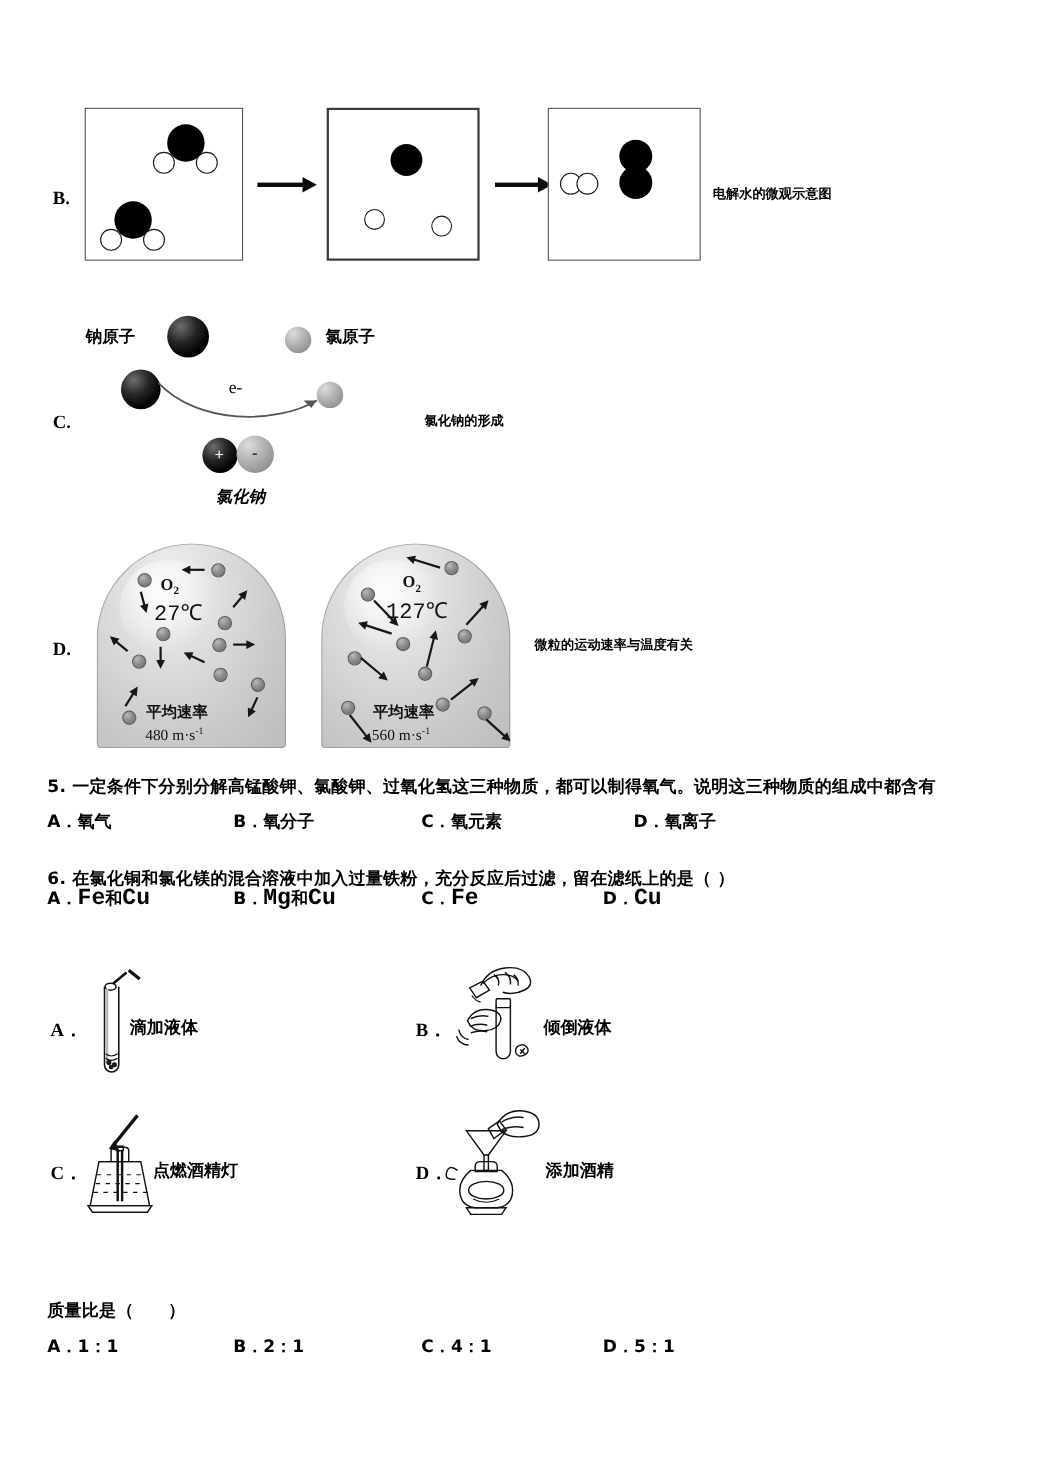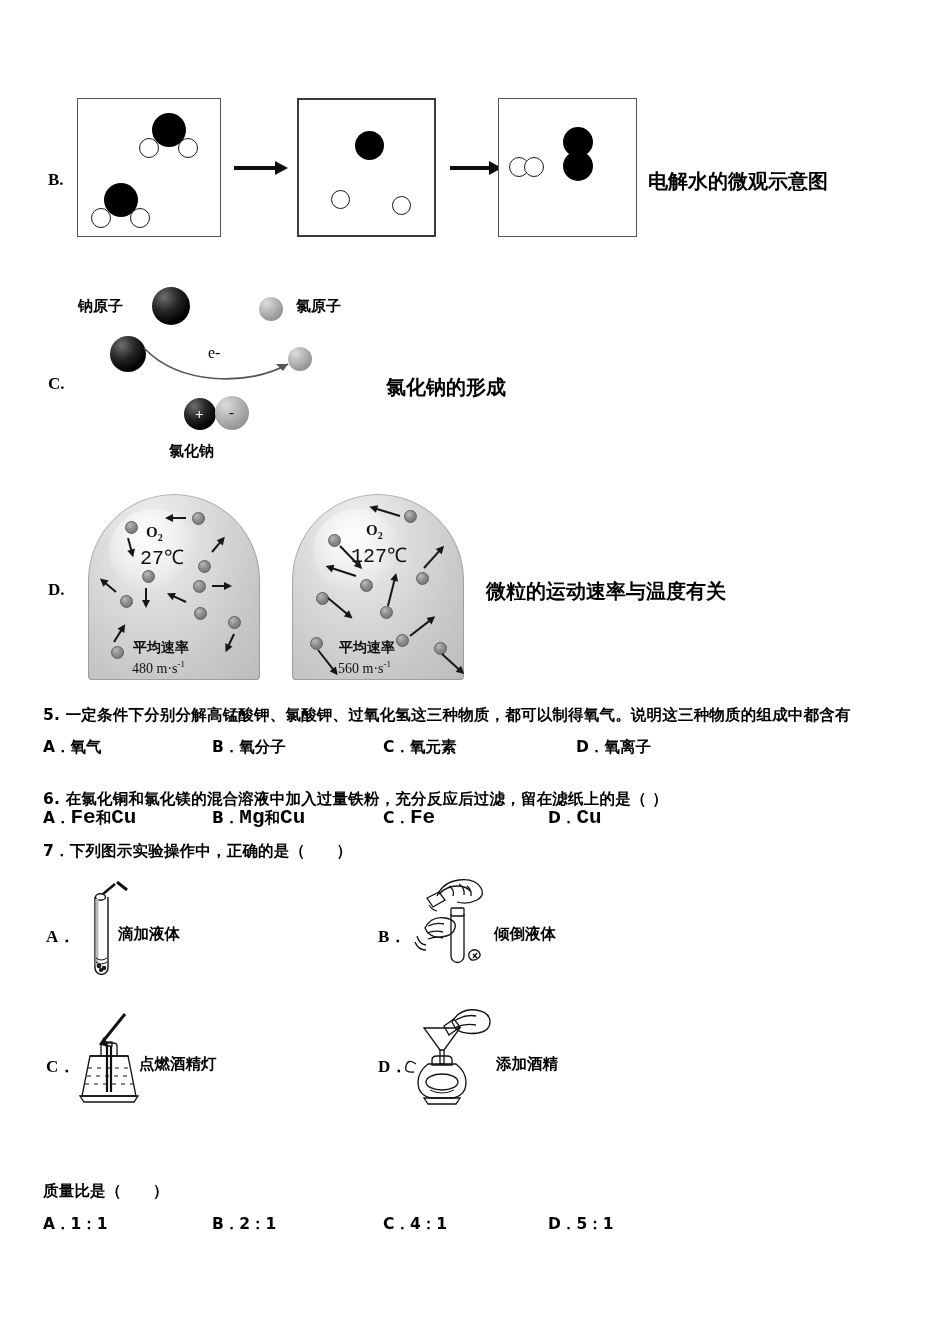--- a/index.html
+++ b/index.html
@@ -92,21 +92,21 @@
     position: absolute;
     top: -7px;
     width: 0; height: 0;
     border-top: 7px solid transparent;
     border-bottom: 7px solid transparent;
     border-left: 13px solid #0d0d0d;
   }
   .fig-caption {
     position: absolute;
     font-family: "DejaVu Sans", "Liberation Sans", sans-serif;
-    font-size: 20px;
+    font-size: 12px;
     font-weight: bold;
     white-space: nowrap;
   }
 
   
   #sec-c { position: absolute; left: 0; top: 276px; width: 950px; height: 200px; }
   .sphere-na {
     position: absolute;
     border-radius: 50%;
     background: radial-gradient(circle at 32% 26%, #6e6e6e 0%, #262626 38%, #000 72%);
@@ -275,21 +275,21 @@
       <path d="M4,10 C40,48 110,48 148,26" stroke="#555" stroke-width="1.6" fill="none"></path>
       <polygon points="148,26 136,26 143,33" fill="#555"></polygon>
     </svg>
     <span class="e-label" style="left:208px; top:68px;">e-</span>
 
     <div class="sphere-na" style="left:184px; top:122px; width:32px; height:32px;"></div>
     <span class="ion-sign" style="left:195px; top:131px;">+</span>
     <div class="sphere-cl" style="left:215px; top:120px; width:34px; height:34px;"></div>
     <span class="ion-sign minus" style="left:229px; top:129px;">-</span>
 
-    <span class="lbl-sm cn" style="left:169px; top:166px;">氯化钠</span>
+    <span class="lbl-sm cn" style="left:196px; top:166px;font-style:italic;">氯化钠</span>
 
     <span class="fig-caption" style="left:386px; top:98px;">氯化钠的形成</span>
   </div>
 
   <div id="sec-d">
 
     <span class="sec-letter" style="left:48px; top:90px;">D.</span>
 
     <div class="flask" style="left:88px; top:4px; width:172px; height:186px;">
       <div class="sheen"></div>
@@ -431,21 +431,20 @@
   <div class="opt-row" style="left:212px; top:806px;">
     <span>B．</span><span class="mono-sym">Mg</span><span>和</span><span class="mono-sym">Cu</span>
   </div>
   <div class="opt-row" style="left:383px; top:806px;">
     <span>C．</span><span class="mono-sym">Fe</span>
   </div>
   <div class="opt-row" style="left:548px; top:806px;">
     <span>D．</span><span class="mono-sym">Cu</span>
   </div>
 
-  <div class="qtext" style="position:absolute; left:43px; top:841px;">7．下列图示实验操作中，正确的是（　　）</div>
 
   <span class="opt-letter" style="position:absolute; left:46px; top:925px;">A．</span>
   <svg class="op-fig" style="left:75px; top:880px;" width="70" height="100" viewBox="0 0 70 100">
     <g stroke="#111" fill="none" stroke-width="1.4">
       <path d="M42,2 L52,10" stroke-width="3"></path>
       <path d="M28,14 L40,4" stroke-width="2.4"></path>
       <ellipse cx="25.5" cy="17" rx="5" ry="3.2" fill="#fff"></ellipse>
       <path d="M20,17 L20,88 a6.5,6.5 0 0 0 13,0 L33,17"></path>
       <path d="M22,19 L22,86" stroke="#bbb" stroke-width="3"></path>
       <path d="M21,78 q5,4 11,0" stroke-width="1"></path>

